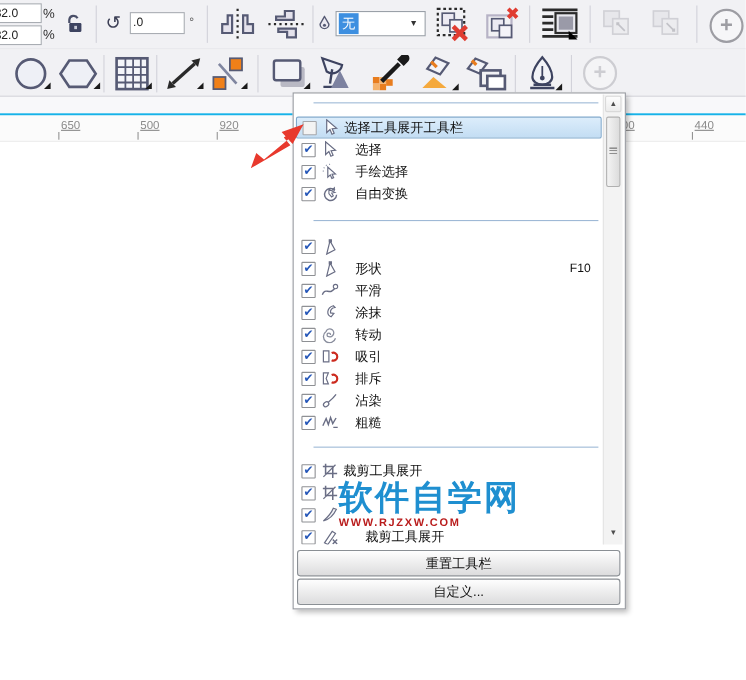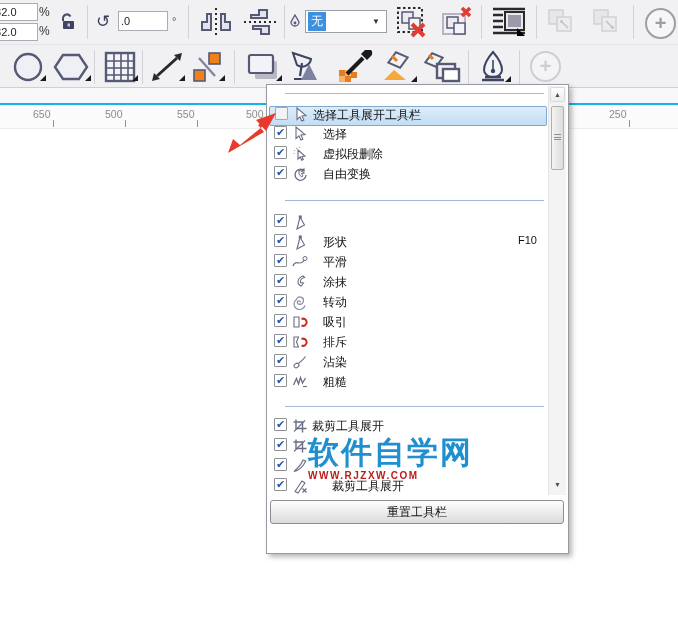--- a/index.html
+++ b/index.html
@@ -41,34 +41,34 @@
   }
   
   #band{position:absolute;left:0;top:88px;width:678px;height:15px;background:#f8f8fa;}
   #cyan-line{position:absolute;left:0;top:103px;width:678px;height:2px;background:#17b2e8;}
   #ruler{
     position:absolute;left:0;top:105px;width:678px;height:23px;background:#fbfbfb;
     border-bottom:1px solid #ededed;
     background-image:radial-gradient(circle,#9a9a9a 0.8px,transparent 1px);
     background-size:7.2px 23px;background-position:2px 17px;background-repeat:repeat-x;
   }
-  .rlabel{position:absolute;top:3px;width:40px;margin-left:-20px;text-align:left;
-    font-size:10.5px;color:#8b8b8b;}
+  .rlabel{position:absolute;top:3px;width:40px;margin-left:-20px;text-align:right;
+    font-size:10.5px;color:#8b8b8b;text-decoration:underline;}
   .rlabel::after{content:"";position:absolute;left:50%;top:12px;width:1px;height:7px;background:#949494;}
   
   #flyout-panel{
     position:absolute;left:266px;top:84px;width:301px;height:468px;
     background:#ffffff;border:1px solid #979aa0;box-shadow:3px 3px 5px rgba(0,0,0,.28);
     z-index:10;
   }
   #menu-list{position:absolute;left:1px;top:0;width:280px;height:410px;overflow:hidden;
     padding-top:8px;box-sizing:border-box;}
   .menu-separator{height:1px;background:#9fb9d6;margin:0 4px 0 17px;}
   .sep-top{margin-bottom:12px;}
-  .menu-row{position:relative;height:20px;display:flex;align-items:flex-start;margin:0 1px;}
+  .menu-row{position:relative;height:20px;display:flex;align-items:center;margin:0 1px;}
   .menu-row.hl{
     background:linear-gradient(#dcedfb,#c3ddf3);
     border:1px solid #7fa8cc;border-radius:2px;height:18px;
   }
   .cbx{
     width:13px;height:13px;margin-left:5px;background:#fff;border:1px solid #8e9094;
     border-radius:1px;flex:0 0 auto;display:flex;align-items:center;justify-content:center;
     font-size:11px;line-height:11px;color:#2456b8;font-weight:bold;box-sizing:border-box;
   }
   .cbx.un{background:#f3f3f3;border-color:#a6a8ac;}
@@ -346,27 +346,27 @@
   </span>
   <div class="tsep" style="left:519px;"></div>
   <div class="plus-btn plus-off" style="left:530px;top:6px;">+</div>
 </div>
 
 <div id="band"></div>
 <div id="cyan-line"></div>
 <div id="ruler">
     <span class="rlabel" style="left: 53px;">650</span>
     <span class="rlabel" style="left: 125px;">500</span>
-    <span class="rlabel" style="left: 197px;">550</span>
+    <span class="rlabel" style="left: 197px;">920</span>
     <span class="rlabel" style="left: 266px;">500</span>
     <span class="rlabel" style="left: 341px;">450</span>
     <span class="rlabel" style="left: 413px;">400</span>
     <span class="rlabel" style="left: 485px;">350</span>
     <span class="rlabel" style="left: 557px;">300</span>
-    <span class="rlabel" style="left: 629px;">250</span>
+    <span class="rlabel" style="left: 629px;">440</span>
   </div>
 
 <svg id="red-arrow" width="58" height="56" viewBox="0 0 58 56">
   <path d="M48 8 L30 20 L36 27 L0 48 L5 34 L12 40 L41 16 Z" fill="#e8392d" transform="translate(0,0)"></path>
   <path d="M48 8 L28 15 L38 26 Z" fill="#e8392d"></path>
 </svg>
 
 <div id="flyout-panel">
   <div id="menu-list">
     <div class="menu-separator sep-top"></div>
@@ -383,21 +383,21 @@
         <svg class="mi">
           <use href="#pick-cursor-icon"></use>
         </svg>
         <span class="mlabel">选择</span>
       </div>
       <div class="menu-row ind1">
         <span class="cbx">✔</span>
         <svg class="mi">
           <use href="#freehand-pick-icon"></use>
         </svg>
-        <span class="mlabel">虚拟段删除</span>
+        <span class="mlabel">手绘选择</span>
       </div>
       <div class="menu-row ind1">
         <span class="cbx">✔</span>
         <svg class="mi">
           <use href="#free-transform-icon"></use>
         </svg>
         <span class="mlabel">自由变换</span>
       </div>
       <div class="menu-separator" style="margin: 14px 4px 13px 17px;"></div>
       <div class="menu-row ind0">
@@ -494,18 +494,19 @@
       </div>
     </div>
 
   <div id="menu-scrollbar">
     <div class="sb-btn" id="sb-up">▲</div>
     <div id="sb-thumb"></div>
     <div class="sb-btn" id="sb-down">▼</div>
   </div>
 
   <div class="panel-btn" id="reset-btn">重置工具栏</div>
+  <div class="panel-btn" id="customize-btn">自定义...</div>
 </div>
 
 <div id="watermark">
   <div id="wm-title">软件自学网</div>
   <div id="wm-url">WWW.RJZXW.COM</div>
 </div>
 
 </body></html>

